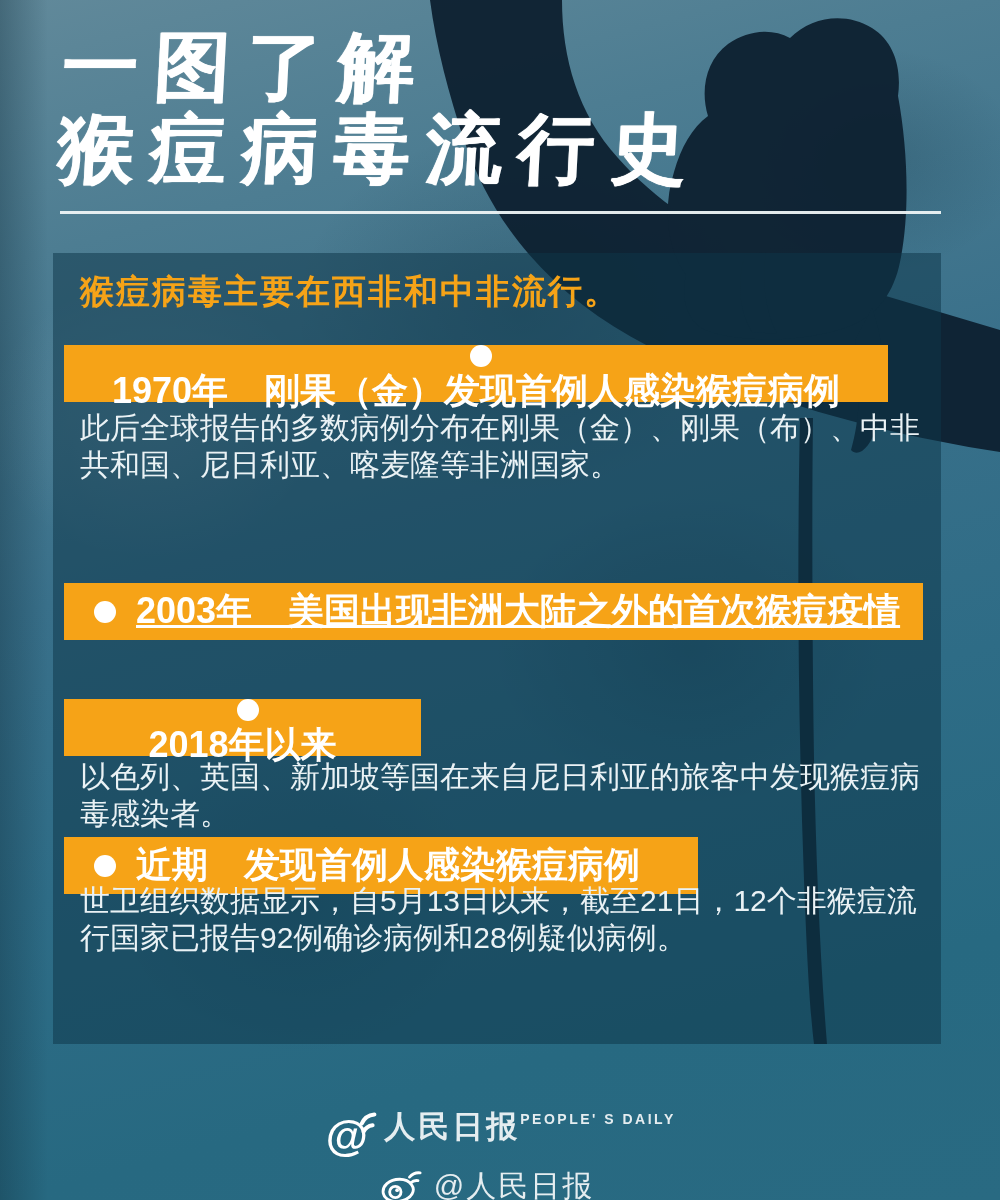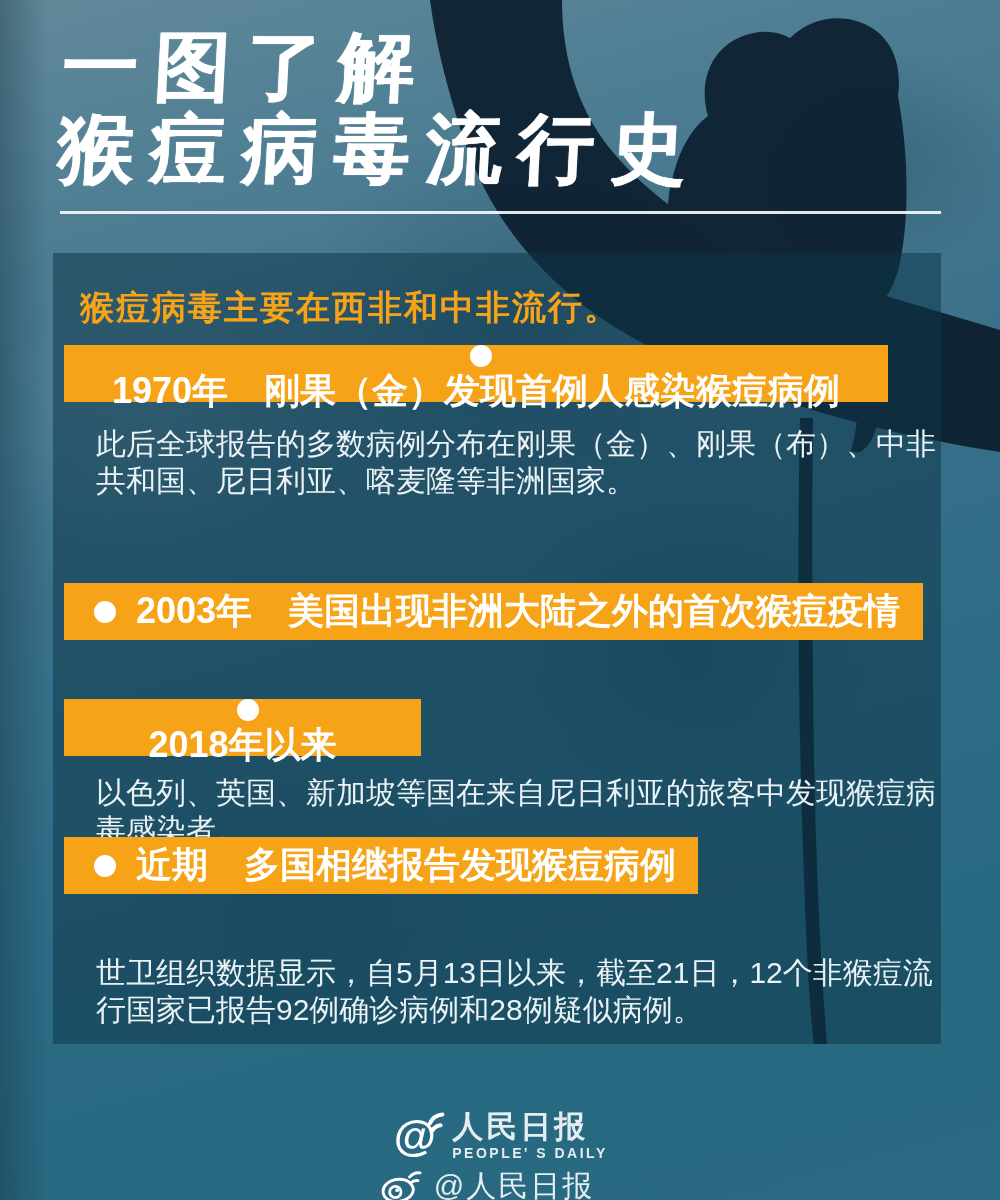--- a/index.html
+++ b/index.html
@@ -27,49 +27,49 @@
     position:absolute; left:60px; top:211px; width:881px; height:3px;
     background:#eef4f6; opacity:0.95;
   }
 
   .panel{
     position:absolute; left:53px; top:253px; width:888px; height:791px;
     background:rgba(13,54,72,0.52);
   }
   .intro{
     position:absolute; left:27px; top:16px;
-    font-size:34px; font-weight:bold; letter-spacing:2px; white-space:pre-wrap;margin-top:16px;
+    font-size:34px; font-weight:bold; letter-spacing:2px; white-space:pre-wrap;
   }
   .bar{
     position:absolute; left:11px; height:57px;
     display:flex; align-items:center;
     color:#ffffff; font-weight:bold; font-size:36px; white-space:pre;
   }
   .bar .dot{flex:0 0 auto; width:22px; height:22px; border-radius:50%; background:#ffffff; margin:0 20px 0 30px;}
   .bar1{top:92px;  width:824px;}
   .bar2{top:330px; width:859px;}
   .bar3{top:446px; width:357px;flex-direction:column;}
   .bar4{top:584px; width:634px;}
   .body{
-    position:absolute; left:27px; width:852px; margin:16px;
+    position:absolute; left:27px; width:852px; margin:0;
     font-size:30px; line-height:37px; color:#eaf2f5; white-space:pre-wrap;
   }
   .p1a{top:156px;}
   .p1b{top:243px;}
   .p2{top:391px;}
   .p3{top:505px;}
-  .p4{top:685px;}
+  .p4{top:629px;}
 
   .footer{
     position:absolute; left:0; right:0; top:1110px;
     display:flex; flex-direction:column; align-items:center;
     color:rgba(255,255,255,0.88);
   }
   .brand-row{display:flex; align-items:flex-start;}
-  .brand-text{display:flex; flex-direction:column; margin-left:6px;}
+  .brand-text{display:flex; flex-direction:row; margin-left:6px;}
   .brand-cn{font-size:31px; font-weight:bold; letter-spacing:3px; line-height:34px;}
   .brand-en{font-size:14px; font-weight:bold; letter-spacing:2.5px; margin-top:1px;}
   .weibo-row{display:flex; align-items:center; margin-top:2px; margin-left:-28px;}
   .weibo-handle{font-size:30px; letter-spacing:2px; margin-left:10px;}
 </style>
 </head>
 <body>
 
 <div class="poster">
 
@@ -122,34 +122,34 @@
   <div class="panel">
 
     <div class="intro" style="color:#F6A317;">猴痘病毒主要在西非和中非流行。</div>
 
     <div class="bar bar1" style="background:#F6A317;flex-direction:column;">
       <span class="dot"></span>
       <span>1970年　刚果（金）发现首例人感染猴痘病例</span>
     </div>
     <p class="body p1a">此后全球报告的多数病例分布在刚果（金）、刚果（布）、中非共和国、尼日利亚、喀麦隆等非洲国家。</p>
 
-    <div class="bar bar2" style="background:#F6A317;">
+    <div class="bar bar2" style="background:#F6A317;text-decoration:underline;">
       <span class="dot"></span>
       <span>2003年　美国出现非洲大陆之外的首次猴痘疫情</span>
     </div>
 
     <div class="bar bar3" style="background:#F6A317;">
       <span class="dot"></span>
       <span>2018年以来</span>
     </div>
     <p class="body p3">以色列、英国、新加坡等国在来自尼日利亚的旅客中发现猴痘病毒感染者。</p>
 
     <div class="bar bar4" style="background:#F6A317;">
       <span class="dot"></span>
-      <span>近期　多国相继报告发现猴痘病例</span>
+      <span>近期　发现首例人感染猴痘病例</span>
     </div>
     <p class="body p4">世卫组织数据显示，自5月13日以来，截至21日，12个非猴痘流行国家已报告92例确诊病例和28例疑似病例。</p>
 
   </div>
 
   <div class="footer">
     <div class="brand-row">
       <svg width="54" height="54" viewBox="0 0 60 60">
         <text x="2" y="46" font-size="48" font-weight="bold" fill="#ffffff" font-family="Liberation Sans, sans-serif">@</text>
         <path d="M42 15 Q46 6 56 5" stroke="#ffffff" stroke-width="4.5" fill="none" stroke-linecap="round"></path>

